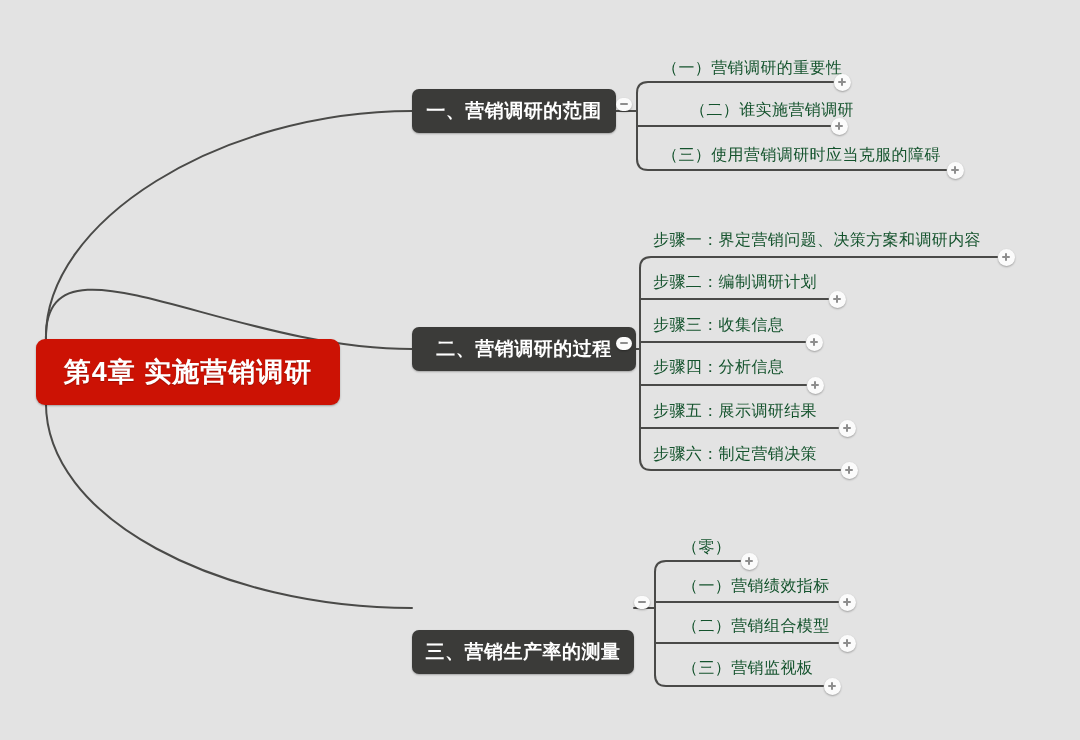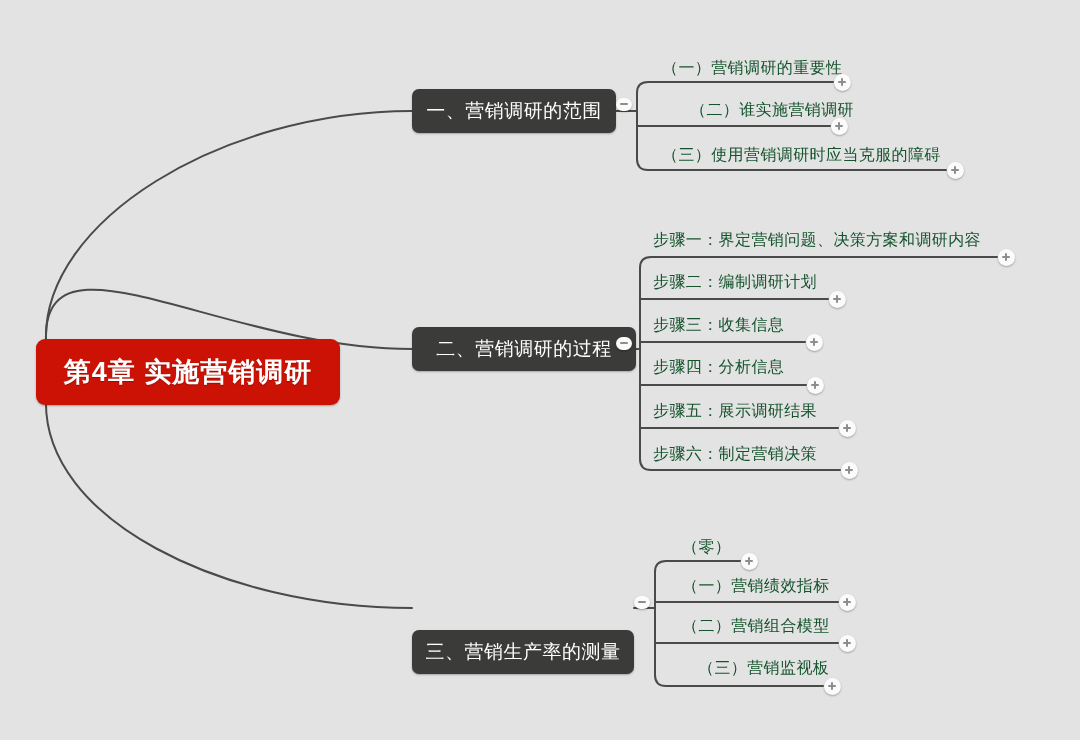--- a/index.html
+++ b/index.html
@@ -45,21 +45,21 @@
     font-weight: bold;
     letter-spacing: 1px;
     box-shadow: 0 1px 2px rgba(0,0,0,0.30);
     text-shadow: 0 1px 1px rgba(0,0,0,0.25);
   }
   .branch-node {
     background: #3b3b39;
     color: #ffffff;
     border-radius: 7px;
     font-size: 19px;
-    font-weight: normal;
+    font-weight: bold;
     letter-spacing: 0.5px;
     box-shadow: 0 1px 2px rgba(0,0,0,0.28);
   }
   .leaf {
     position: absolute;
     white-space: nowrap;
     color: #14532d;
     font-size: 16px;
     letter-spacing: 0.4px;
     line-height: 1;
@@ -198,19 +198,19 @@
       <div class="leaf" style="left: 682px; top: 578px;">（一）营销绩效指标</div>
       <div class="toggle" style="left: 838.5px; top: 593.5px;">
         <span class="bar-h"></span>
         <span class="bar-v"></span>
       </div>
       <div class="leaf" style="left: 682px; top: 618px;">（二）营销组合模型</div>
       <div class="toggle" style="left: 838.5px; top: 634.5px;">
         <span class="bar-h"></span>
         <span class="bar-v"></span>
       </div>
-      <div class="leaf" style="left: 682px; top: 660px; margin-left: 16px;">（三）营销监视板</div>
+      <div class="leaf" style="left: 682px; top: 660px;">（三）营销监视板</div>
       <div class="toggle" style="left: 823.5px; top: 677.5px;">
         <span class="bar-h"></span>
         <span class="bar-v"></span>
       </div>
     </div>
 </div>
 
 </body></html>

